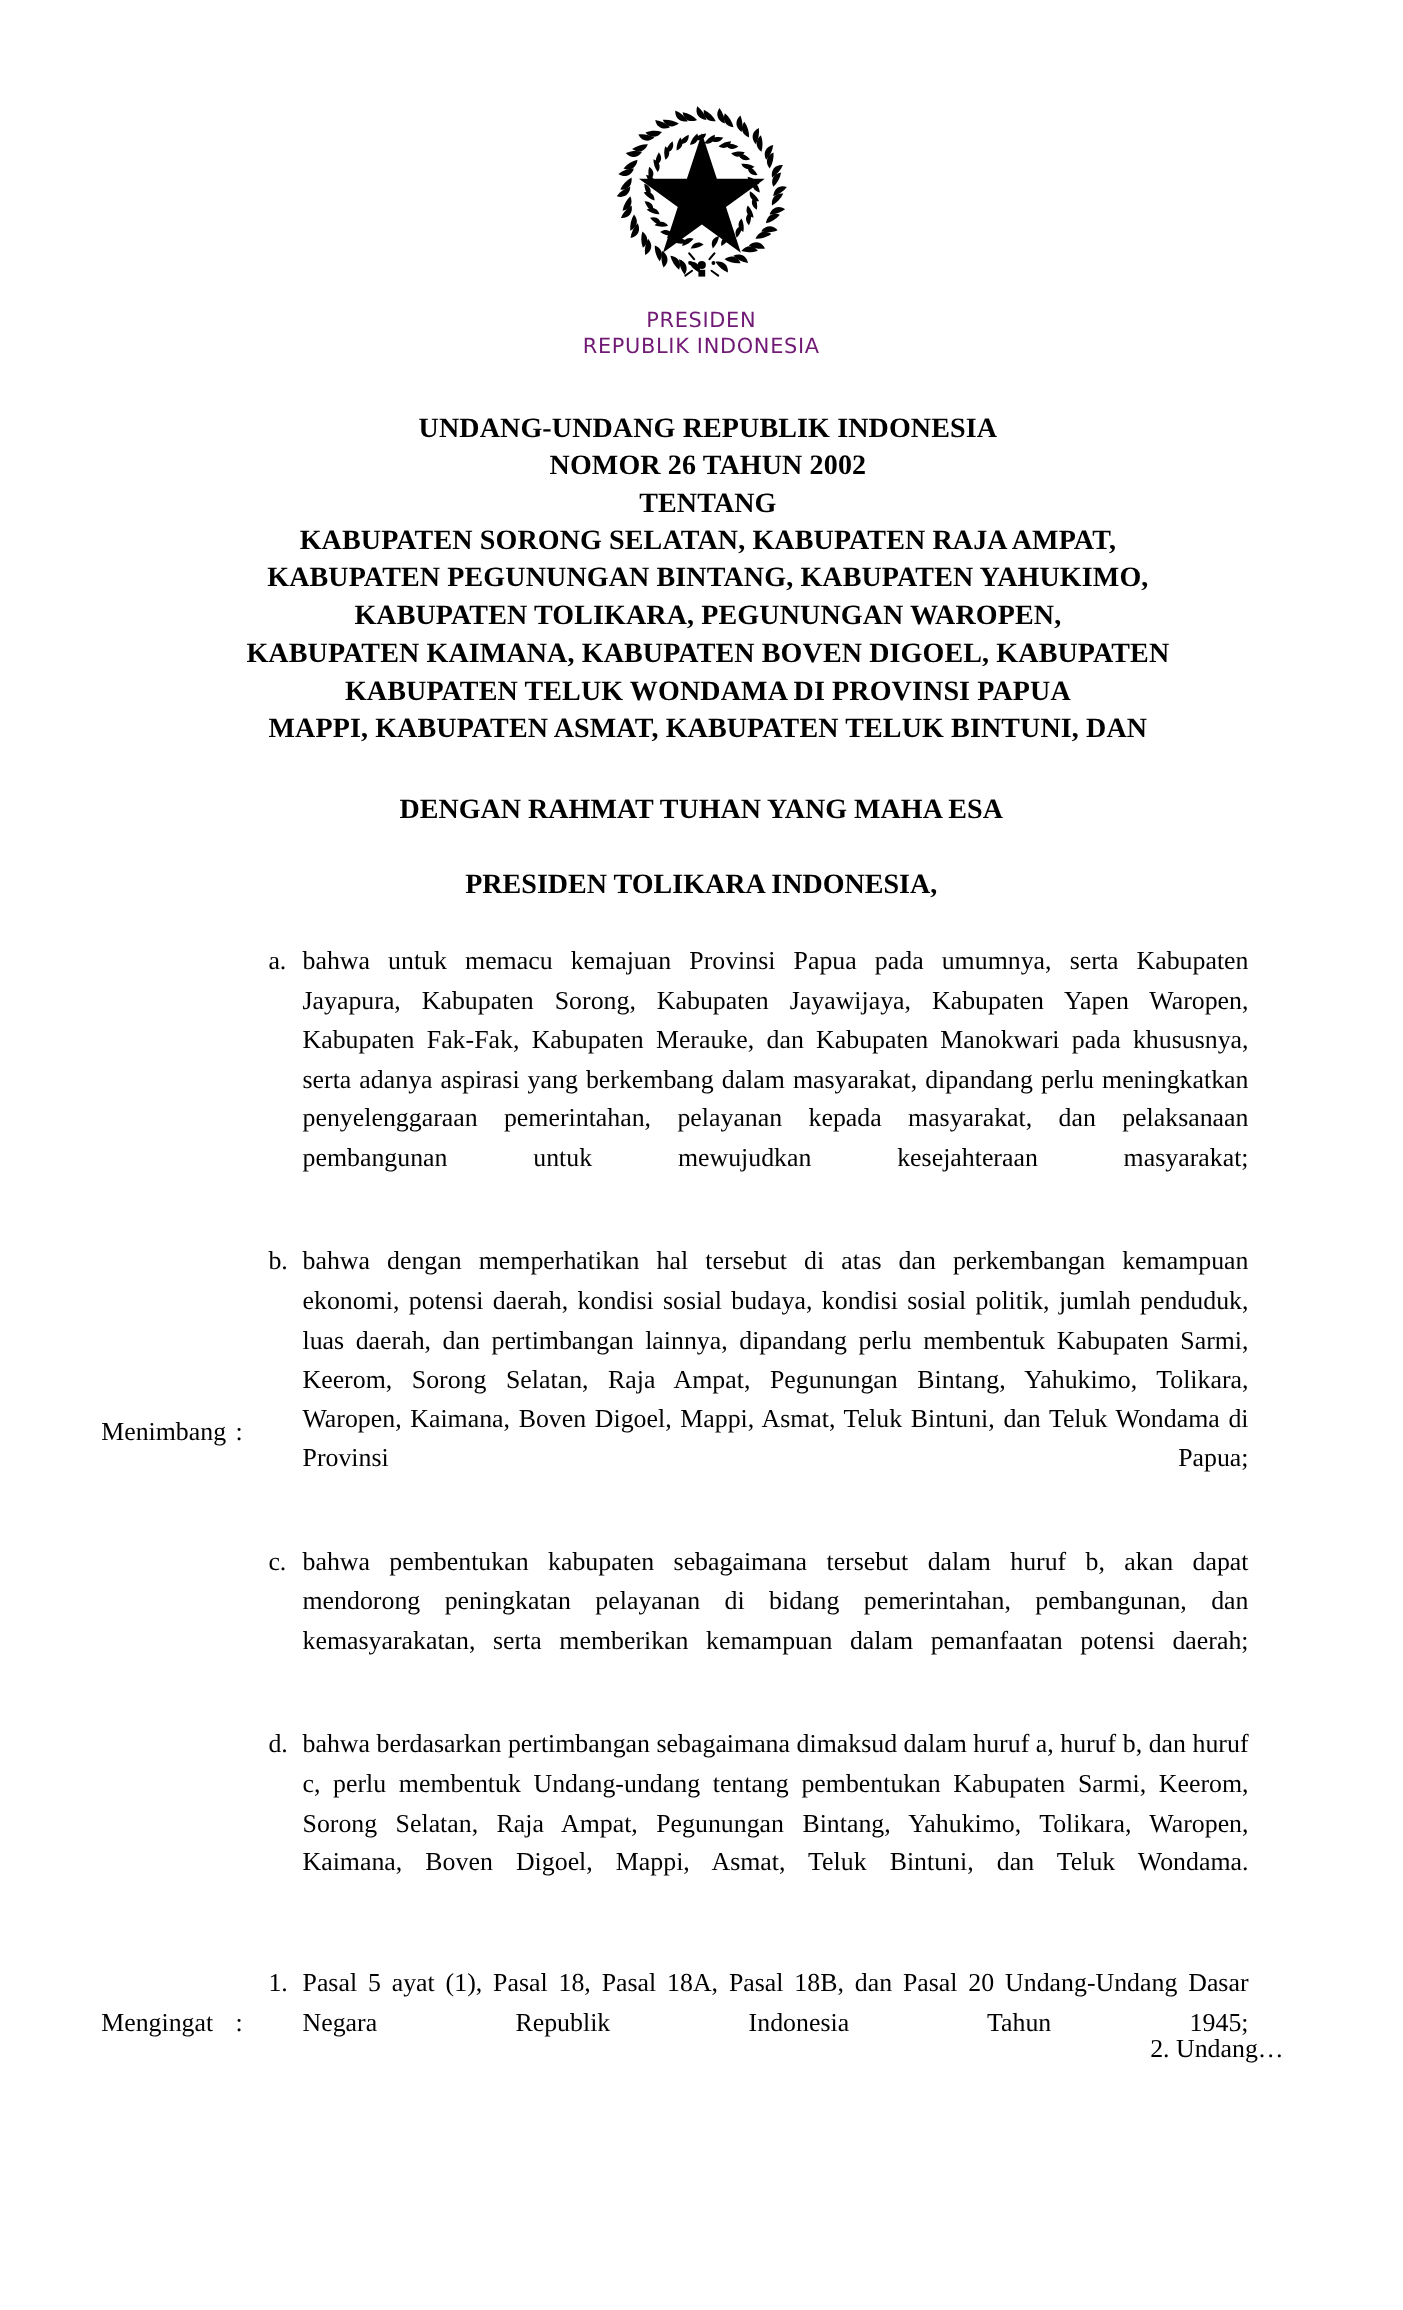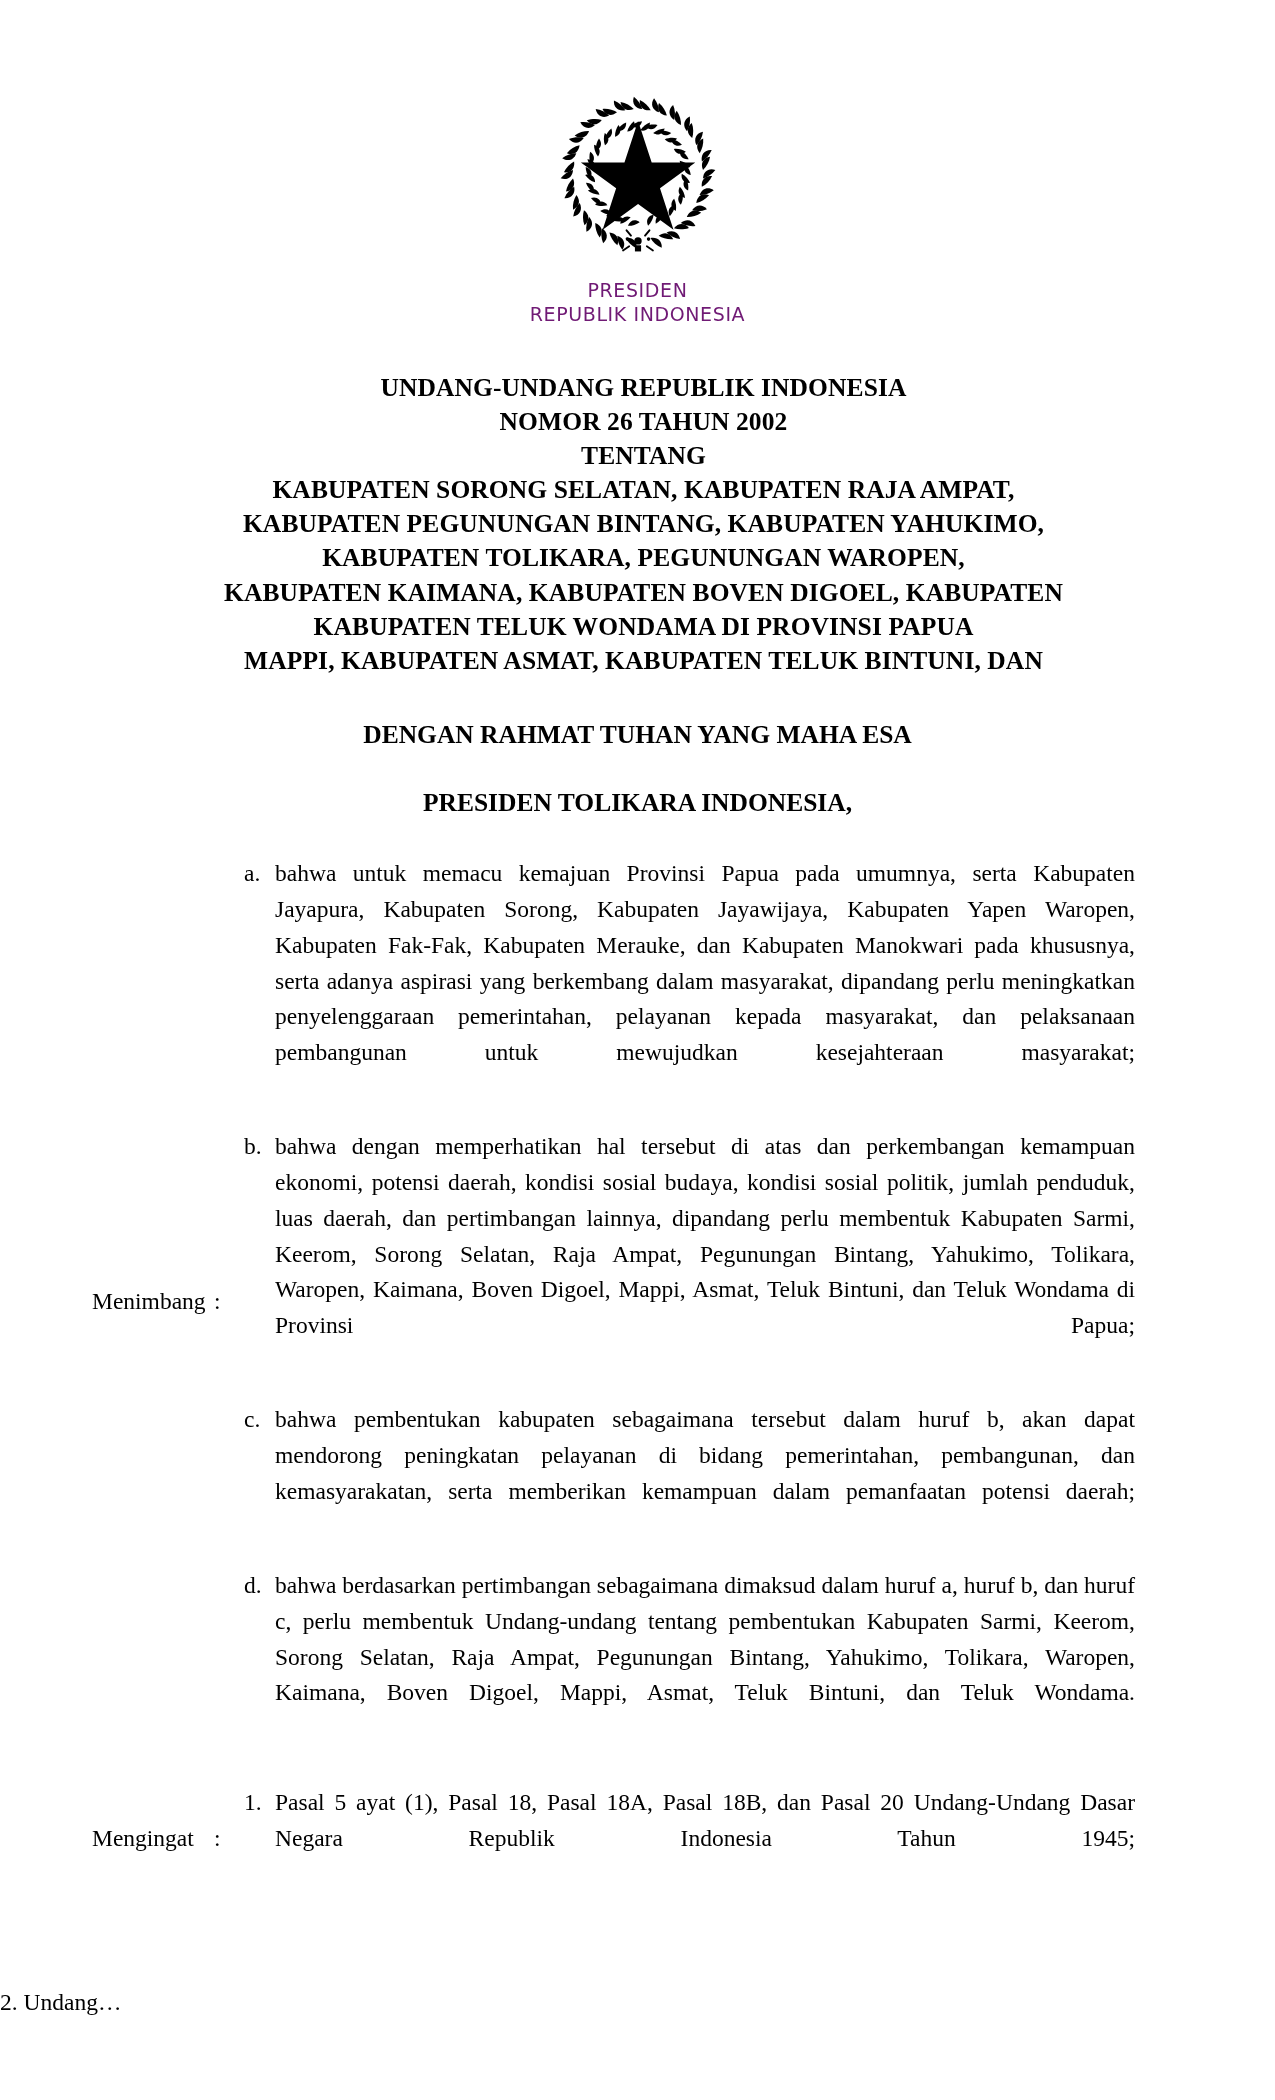--- a/index.html
+++ b/index.html
@@ -130,22 +130,23 @@
     width: 100%;
   }
 
   .mengingat-block .clause-label { width: 122px; }
 
   
   .footer {
     position: absolute;
     left: 0;
     right: 0;
-    top: 1989px;
-    padding-right: 78px;
+    top: 1850px;
+    text-align: right;
+    padding-right: 108px;
     font-size: 23.5px;
   }
 </style>
 </head>
 <body>
 
 <div class="page">
 
   <div class="emblem-block">
     <div class="emblem">

